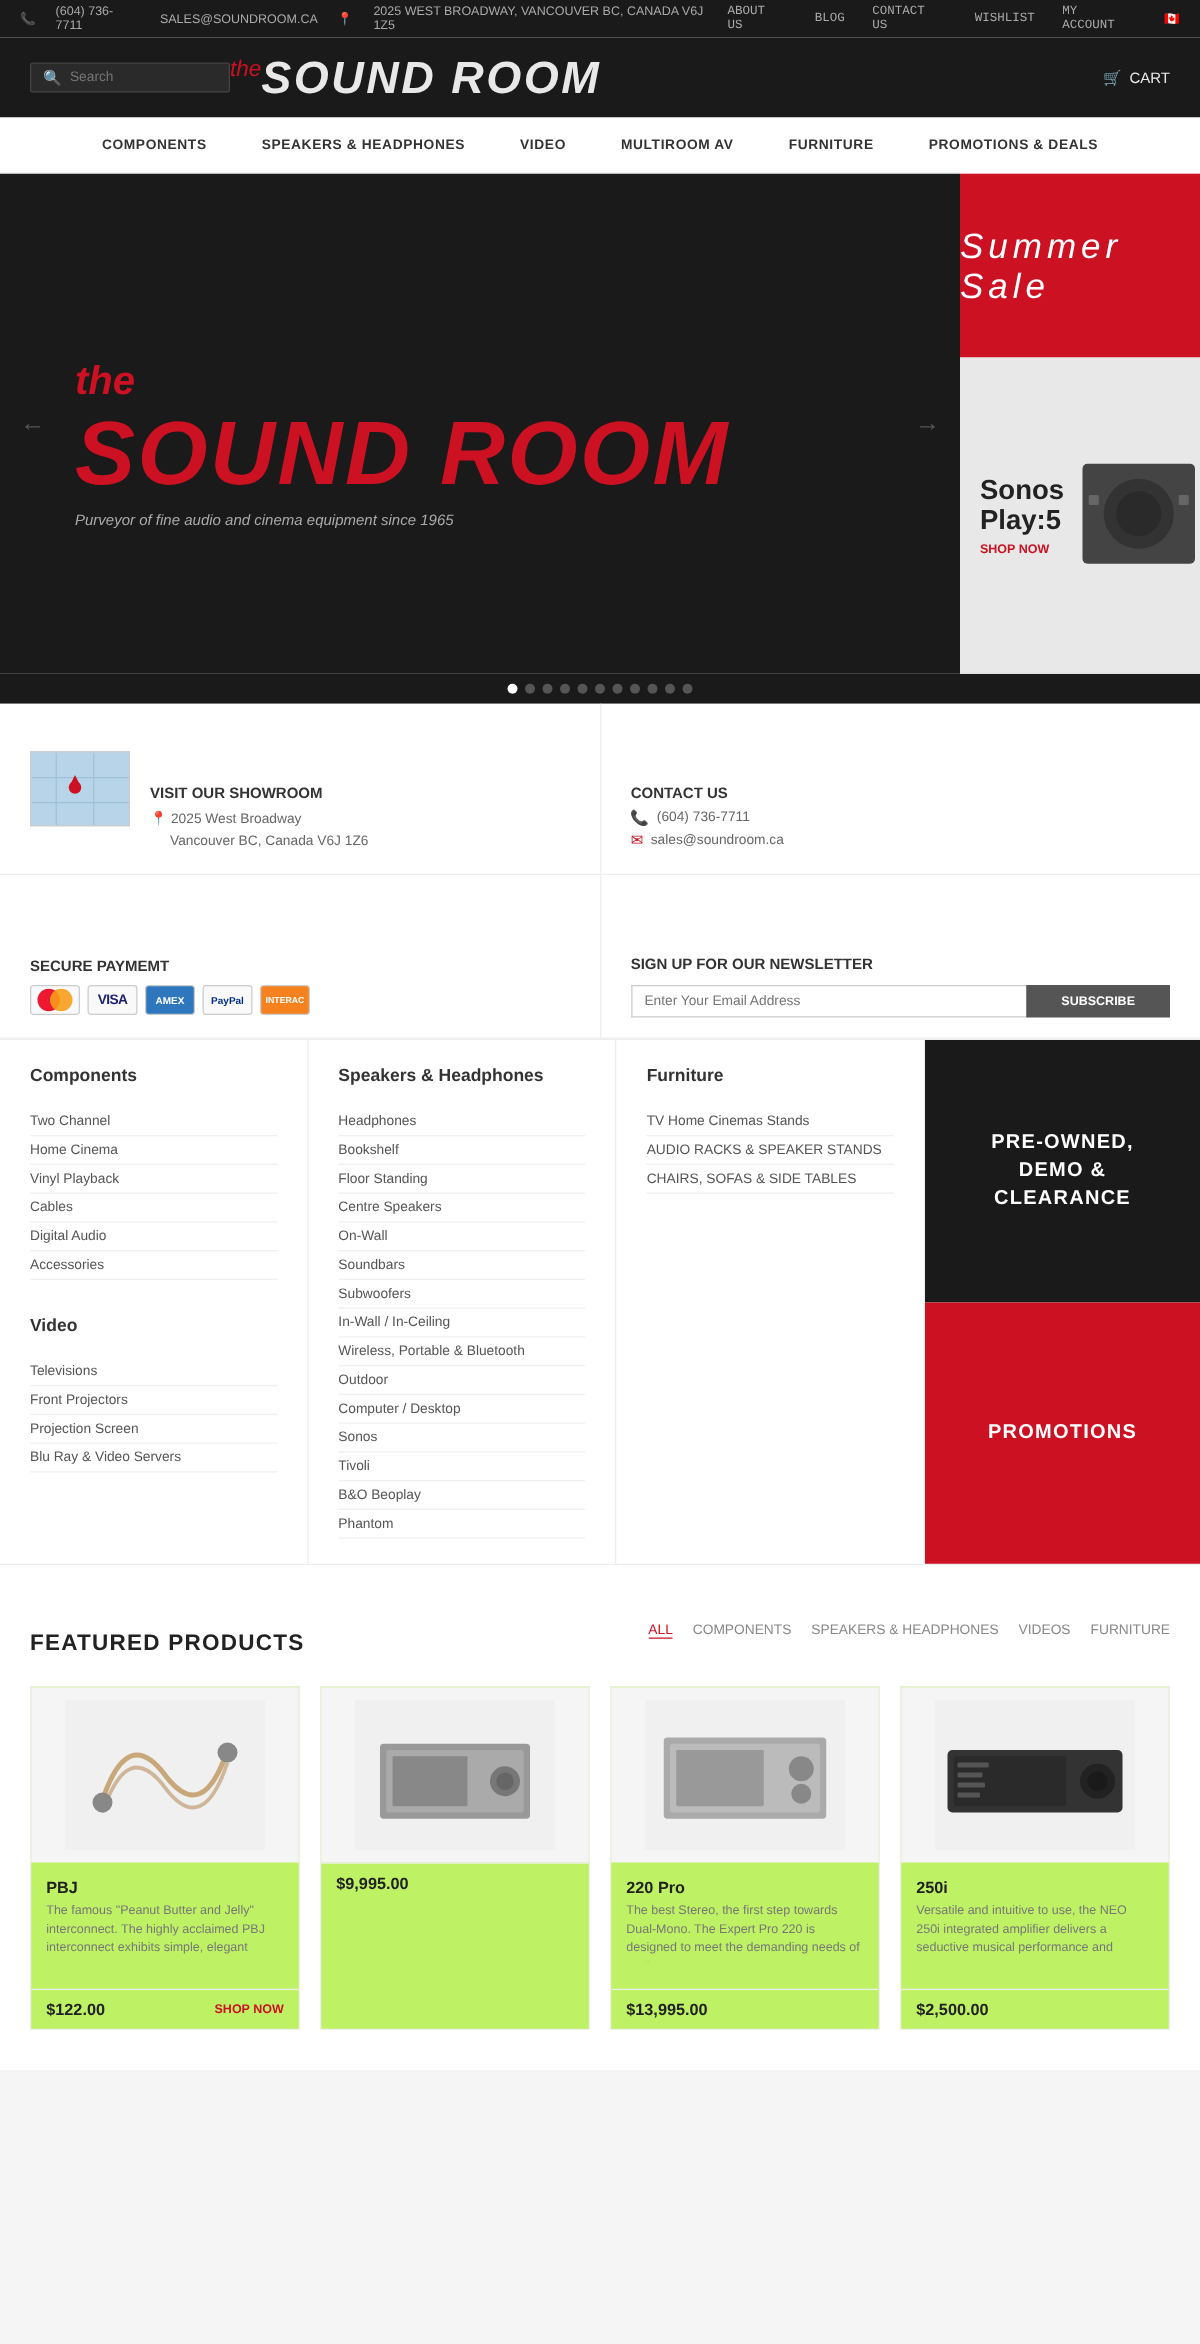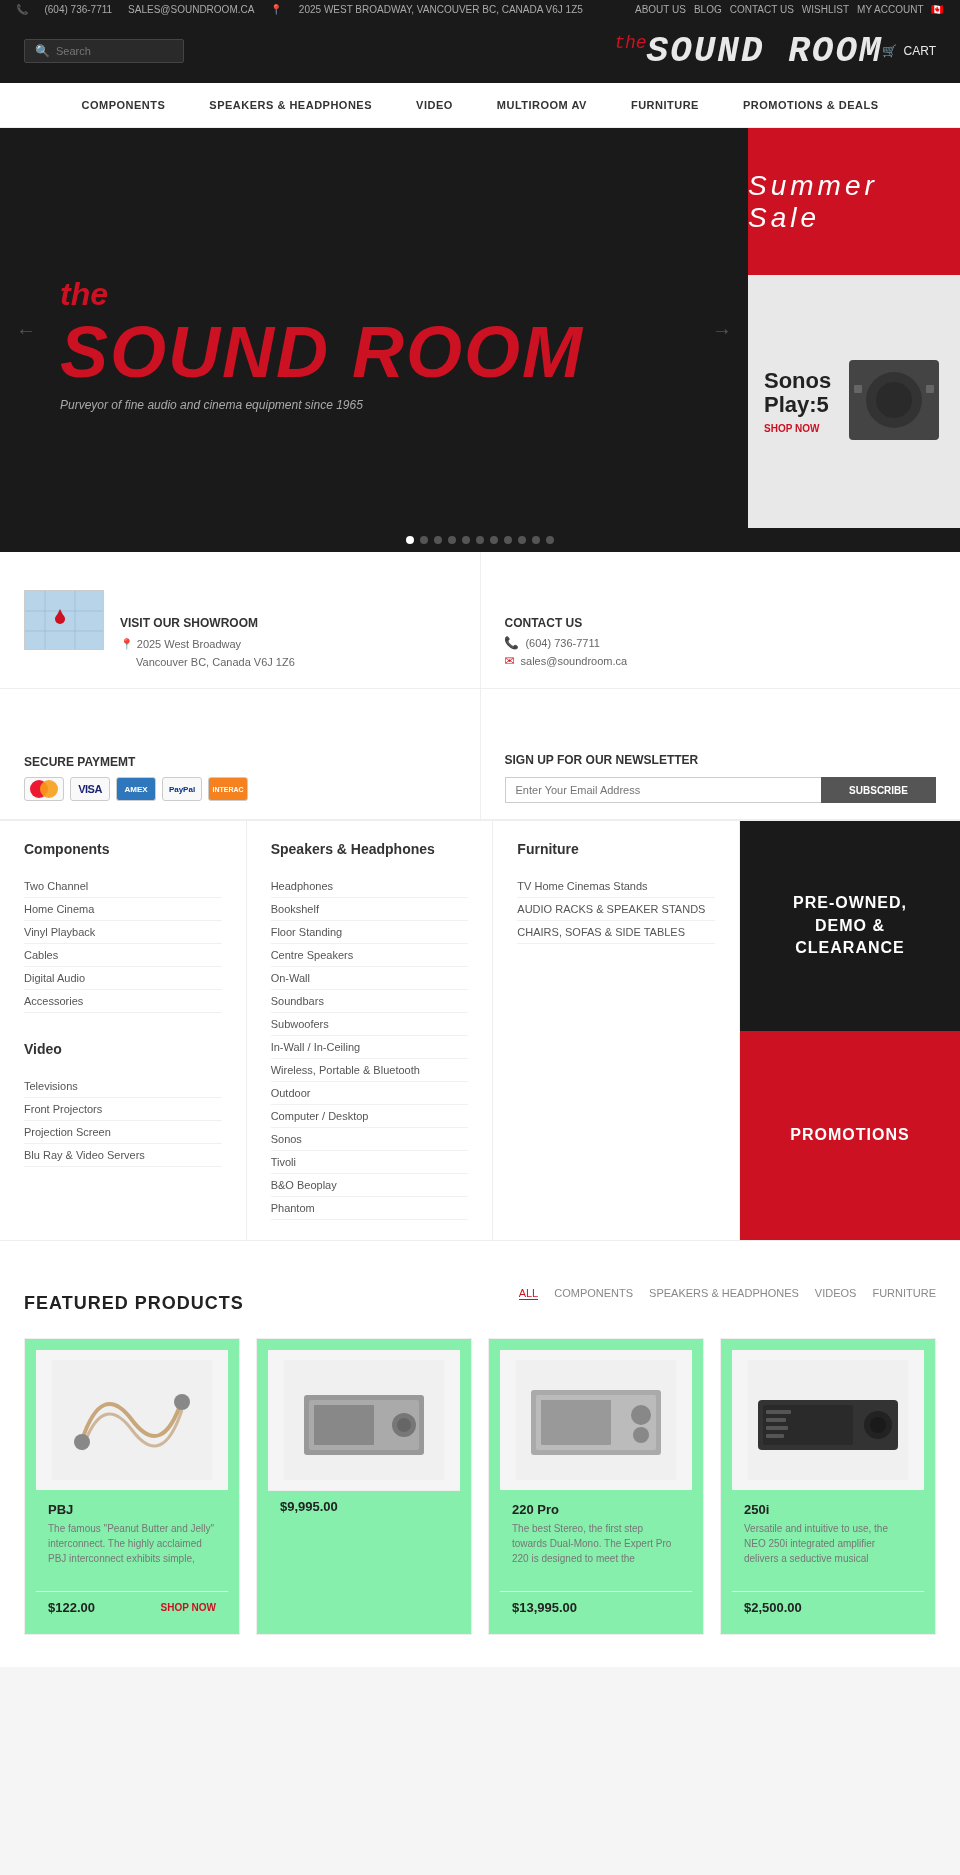--- a/index.html
+++ b/index.html
@@ -9,21 +9,21 @@
     .top-bar {
       background: #1a1a1a;
       color: #aaa;
       font-size: 10px;
       padding: 4px 16px;
       display: flex;
       justify-content: space-between;
       align-items: center;
     }
     .top-bar-left { display: flex; gap: 16px; align-items: center; }
-    .top-bar-right { display: flex; gap: 8px; align-items: center; }
+    .top-bar-right { display: flex; gap: 22px; align-items: center; font-family: Liberation Mono, monospace; }
     .top-bar a { color: #aaa; text-decoration: none; }
 
     
     .header {
       background: #1a1a1a;
       display: flex;
       align-items: center;
       justify-content: space-between;
       padding: 8px 24px;
       height: 64px;
@@ -39,23 +39,22 @@
     }
     .header-search input {
       background: transparent;
       border: none;
       outline: none;
       color: #aaa;
       font-size: 11px;
       width: 120px;
     }
     .logo {
-      text-align: right;
+      text-align: left;
       flex: 1;
-      font-family: Liberation Mono, monospace;
     }
     .cart-area {
       display: flex;
       align-items: center;
       gap: 6px;
       color: #e8e8e8;
       font-size: 12px;
     }
 
     
@@ -109,21 +108,21 @@
     }
     .hero-arrow {
       position: absolute;
       color: #555;
       font-size: 20px;
       cursor: pointer;
     }
     .hero-arrow-left { left: 16px; top: 50%; transform: translateY(-50%); }
     .hero-arrow-right { right: 16px; top: 50%; transform: translateY(-50%); }
     .hero-right {
-      width: 212px;
+      width: 192px;
       display: flex;
       flex-direction: column;
     }
     .hero-sale {
       background: #cc1122;
       flex: 1;
       display: flex;
       align-items: center;
       justify-content: center;
     }
@@ -324,21 +323,21 @@
       cursor: pointer;
       text-transform: uppercase;
       text-decoration: none;
     }
     .featured-filter.active { color: #cc1122; border-bottom: 1px solid #cc1122; }
     .products-grid {
       display: grid;
       grid-template-columns: repeat(4, 1fr);
       gap: 16px;
     }
-    .product-card { border: 1px solid #eee; padding: 11px; background: #86efac; }
+    .product-card { border: 1px solid #eee; padding: 0; background: #bef264; }
     .product-img {
       width: 100%;
       height: 140px;
       background: #f5f5f5;
       display: flex;
       align-items: center;
       justify-content: center;
       overflow: hidden;
     }
     .product-info { padding: 12px; }

